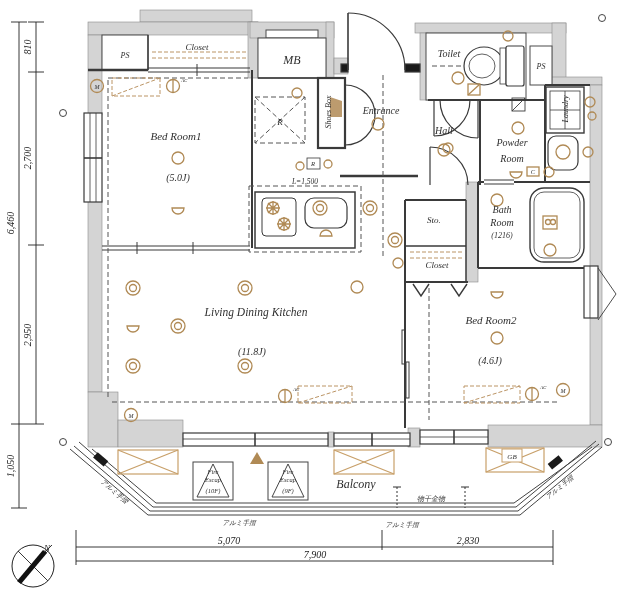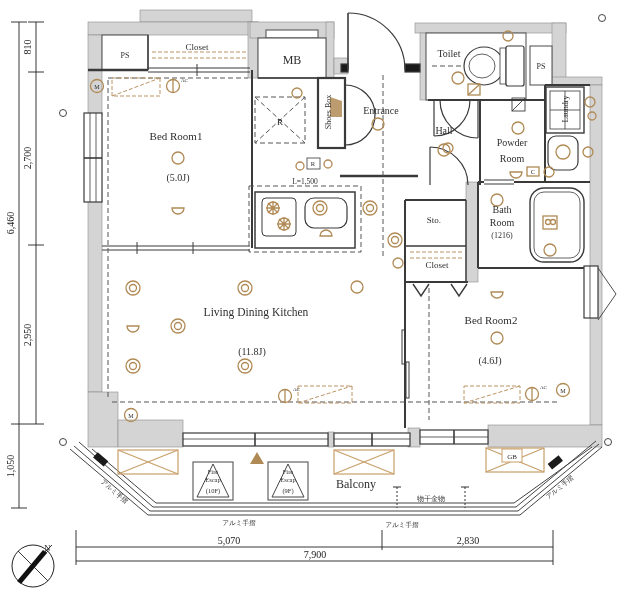--- a/index.html
+++ b/index.html
@@ -1,16 +1,16 @@
 <!DOCTYPE html>
 <html><head>
 <meta charset="utf-8">
 <style>
   html,body{margin:0;padding:0;background:#ffffff;}
-  .stage{width:623px;height:591px;position:relative;font-family:"Liberation Serif",serif;}
+  .stage{width:623px;height:591px;position:relative;font-family:"Liberation Serif",serif;font-style:italic;}
   svg{display:block;}
   text{font-family:"Liberation Serif",serif;fill:#2f2f2f;}
   .tc{text-anchor:middle;}
   .wall{fill:#d4d4d4;stroke:#8a8a8a;stroke-width:0.6;}
   .roomline{stroke:#3a3a3a;fill:none;}
   .whitebox{fill:#ffffff;stroke:#4a4a4a;stroke-width:1;}
   .dash{stroke:#555;fill:none;stroke-dasharray:5 3;stroke-width:1;}
   .tandash{stroke:#bb9464;fill:none;stroke-dasharray:4 2;stroke-width:1;}
   .tan{stroke:#b08a55;fill:none;stroke-width:1.3;}
   .tanfill{fill:#b08a55;}

